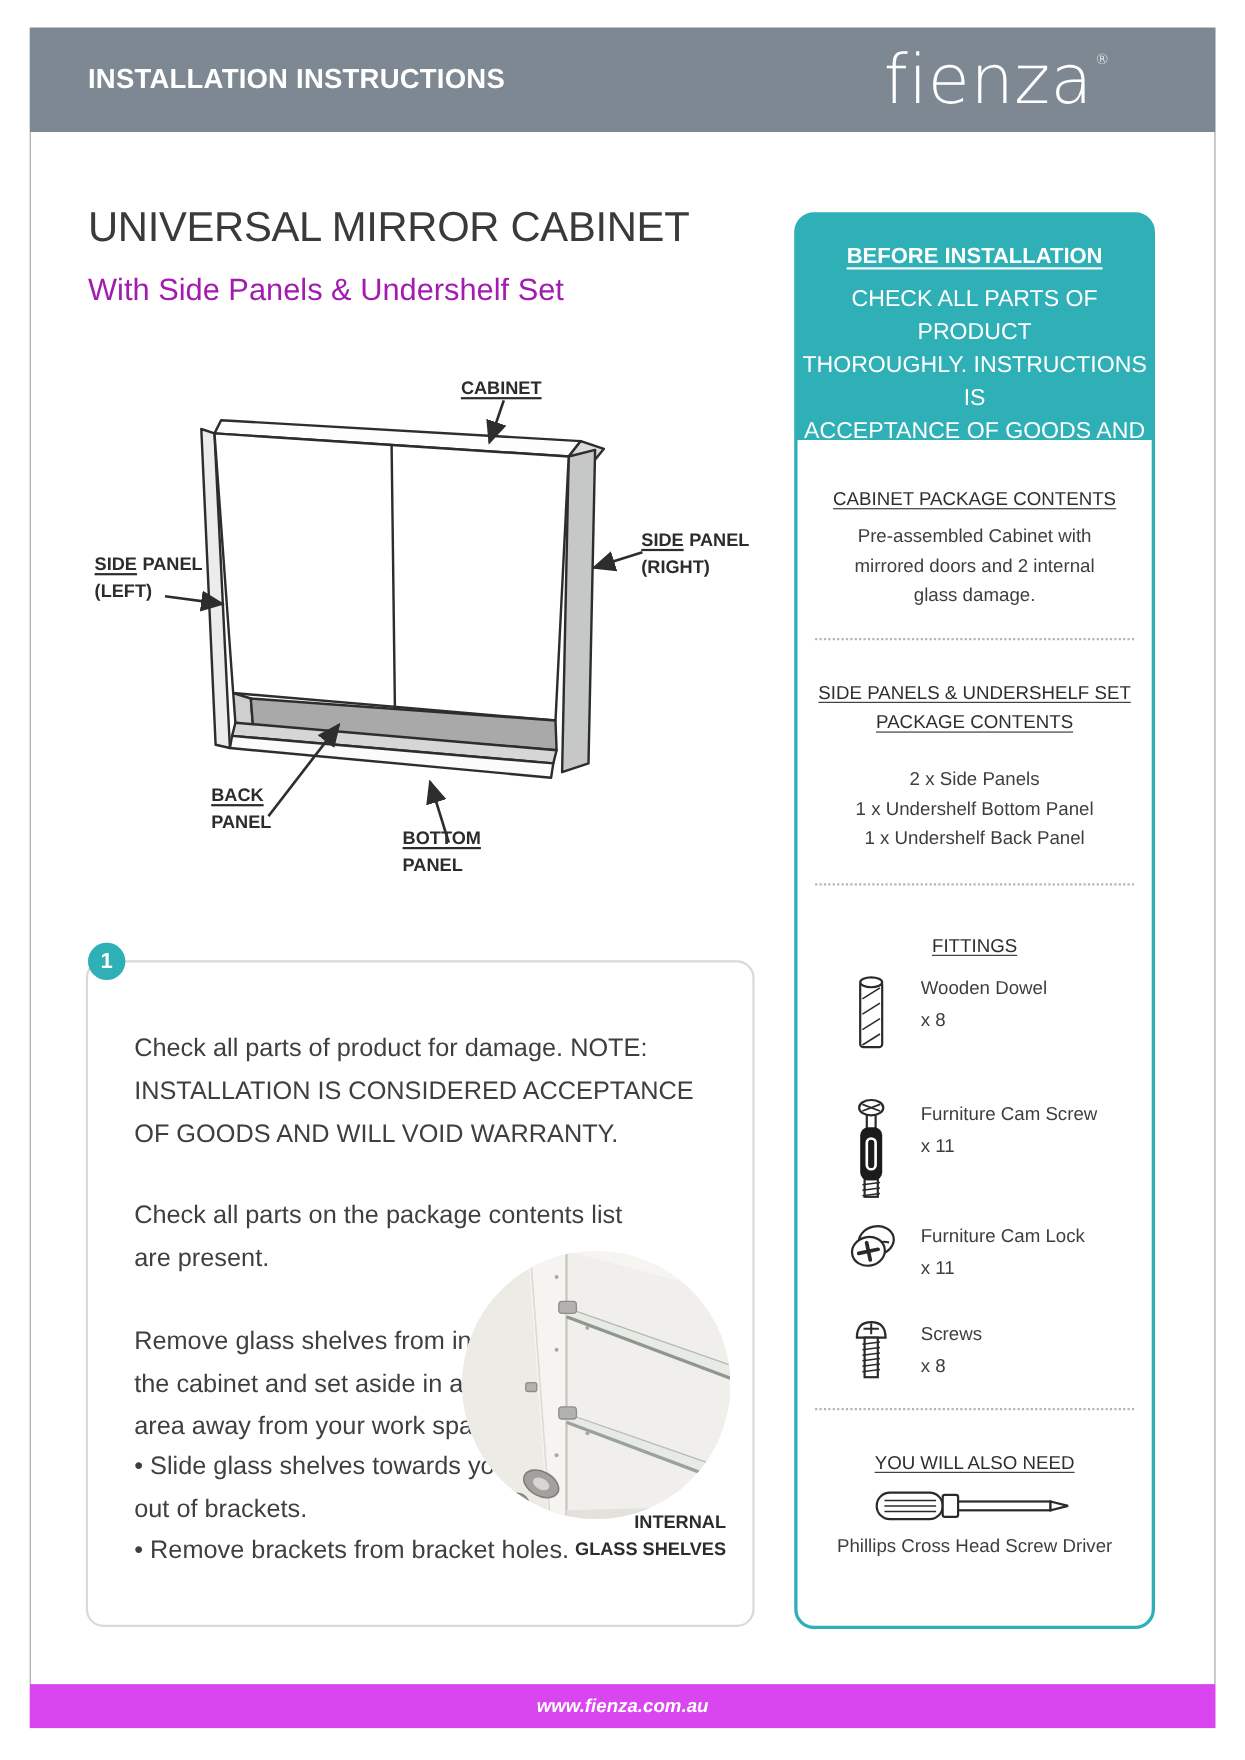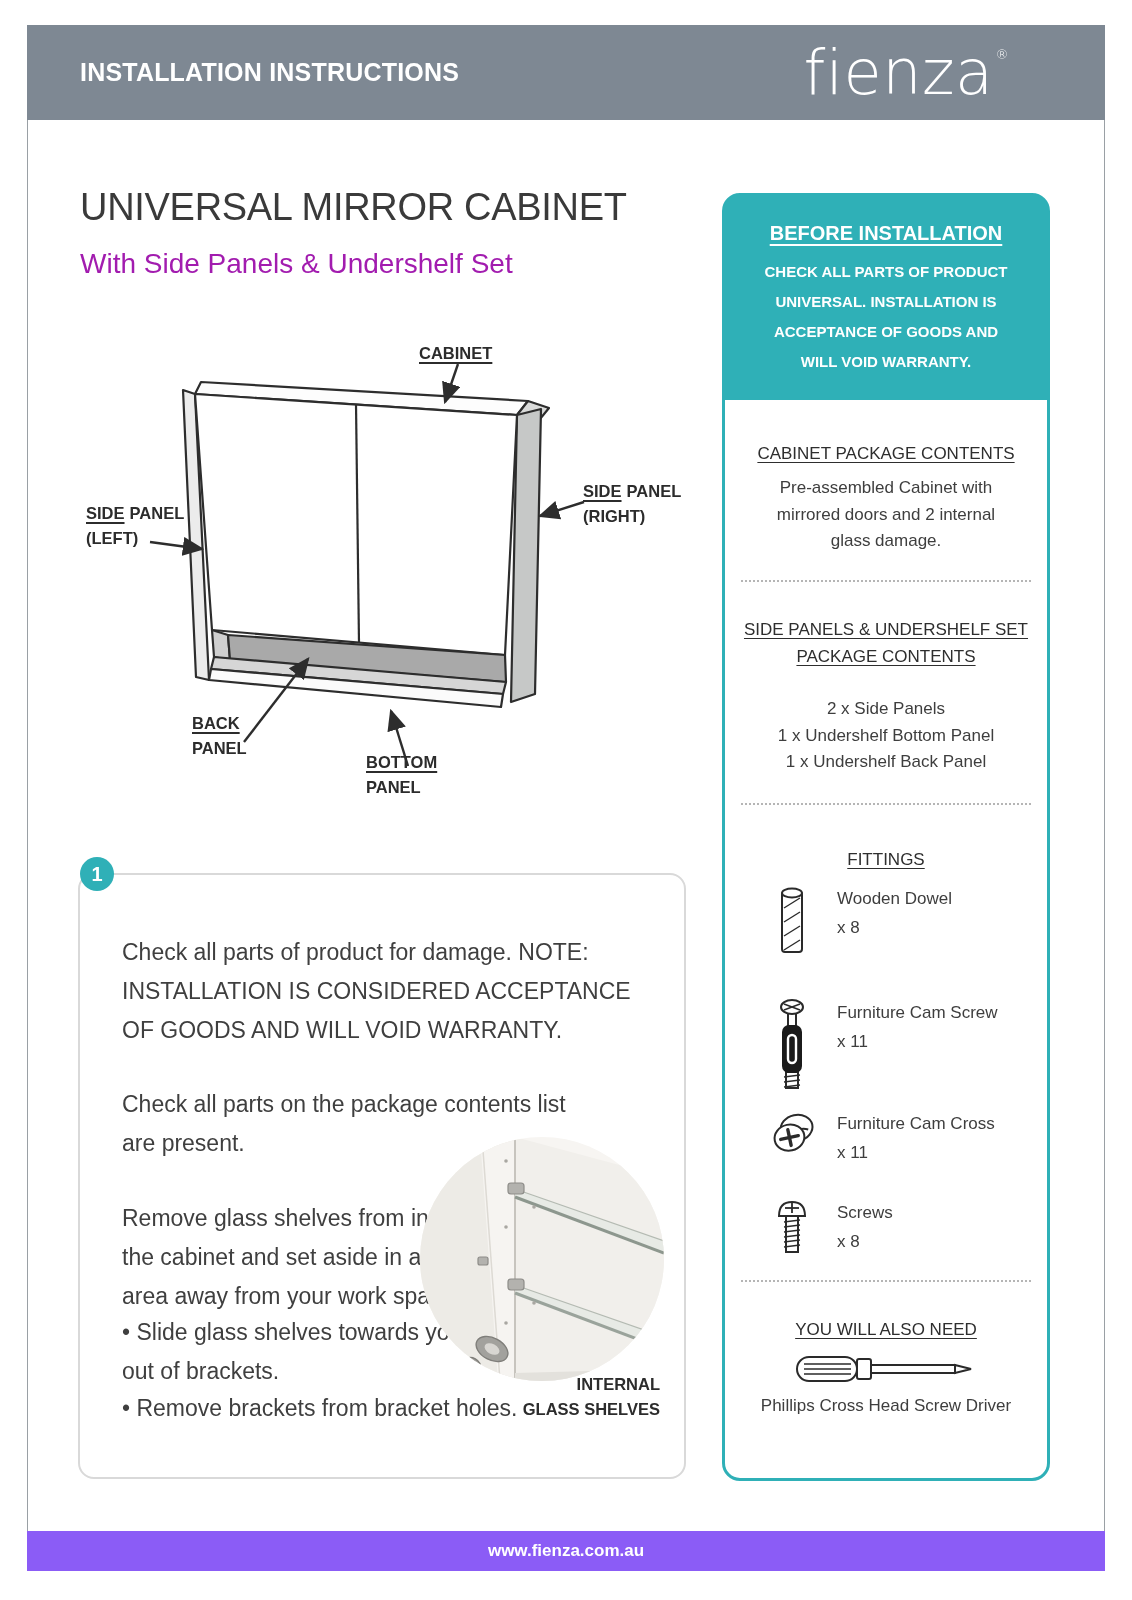--- a/index.html
+++ b/index.html
@@ -11,43 +11,43 @@
   .topbar { position:absolute; left:27px; top:25px; width:1078px; height:95px;
             background:#7e8893; display:flex; align-items:center; justify-content:space-between; }
   .topbar-title { padding-left:53px; color:#fff; font-size:25px; font-weight:700; letter-spacing:0.2px; }
   .brand { padding-right:96px; color:#fff; font-size:62px; font-weight:300; letter-spacing:0.5px;
            font-family:"DejaVu Sans","Liberation Sans",sans-serif; line-height:1; display:flex; align-items:flex-start; }
   .brand sup { font-size:13px; margin-top:6px; margin-left:2px; }
 
   .frame { position:absolute; left:27px; top:120px; width:1078px; height:1411px;
            border-left:1px solid #9aa0a5; border-right:1px solid #9aa0a5; background:#fff; }
 
-  .footbar { position:absolute; left:27px; top:1531px; width:1078px; height:40px; background:#8b5cf6;
-             display:flex; align-items:center; justify-content:center; }
+  .footbar { position:absolute; left:27px; top:1531px; width:1078px; height:40px; background:#d946ef;
+             display:flex; align-items:center; justify-content:center;font-style:italic; }
   .footbar div { color:#fff; font-size:17px; font-weight:700; }
 
   
   .doc-title { position:absolute; left:80px; top:186px; font-size:38px; font-weight:400; color:#3a3a3a; letter-spacing:-0.3px; }
   .doc-subtitle { position:absolute; left:80px; top:248px; font-size:28px; font-weight:400; color:#a21caf; }
 
   
   .diagram-svg { position:absolute; left:60px; top:330px; }
   .dlabel { position:absolute; font-size:16.5px; font-weight:700; color:#2c2c2c; line-height:25px; white-space:nowrap; }
   .u { text-decoration:underline; text-underline-offset:3px; text-decoration-thickness:1.5px; }
   .sp { margin-right:5px; }
 
   
   .sidebar { position:absolute; left:722px; top:193px; width:328px; height:1288px; background:#fff;
              border:3px solid #2fb0b7; border-radius:18px; }
   .sb-top { position:absolute; left:-1px; top:-1px; width:324px; height:205px; background:#2fb0b7;
             border-radius:15px 15px 0 0; }
   .sb-top-title { position:absolute; left:0; top:27px; width:100%; text-align:center; color:#fff;
                   font-size:20px; font-weight:700; text-decoration:underline; text-underline-offset:4px; }
   .sb-top-lines { position:absolute; left:0; top:62px; width:100%; text-align:center; color:#fff;
-                  font-size:15px; font-weight:700; line-height:30px; }
+                  font-size:21px; font-weight:400; line-height:30px; }
   .sb-h { position:absolute; left:0; width:100%; text-align:center; font-size:17px; font-weight:400;
           color:#2e2e2e; text-decoration:underline; text-underline-offset:3px; line-height:27px; }
   .sb-p { position:absolute; left:0; width:100%; text-align:center; font-size:17px; color:#3e3e3e; line-height:26.5px; }
   .sb-div { position:absolute; left:16px; width:290px; height:0; border-top:2px dotted #b5b5b5; }
   .fit-row { position:absolute; left:36px; display:flex; }
   .fit-icon { width:62px; display:flex; justify-content:center; }
   .fit-text { margin-left:14px; font-size:17px; color:#3e3e3e; line-height:29px; }
   .need-icon-wrap { position:absolute; left:0; top:1152px; width:100%; display:flex; justify-content:center; }
   .need-caption { position:absolute; left:0; top:1200px; width:100%; text-align:center; font-size:17px; color:#3e3e3e; }
 
@@ -135,21 +135,21 @@
   <div class="dlabel" style="left:366px; top:750px;">
     <div><span class="u">BOTTOM</span></div>
     <div>PANEL</div>
   </div>
 
   <div class="sidebar">
     <div class="sb-top">
       <div class="sb-top-title">BEFORE INSTALLATION</div>
       <div class="sb-top-lines">
         <div>CHECK ALL PARTS OF PRODUCT</div>
-        <div>UNIVERSAL. INSTALLATION IS</div>
+        <div>THOROUGHLY. INSTRUCTIONS IS</div>
         <div>ACCEPTANCE OF GOODS AND</div>
         <div>WILL VOID WARRANTY.</div>
       </div>
     </div>
 
     <div class="sb-h" style="top:244px;">CABINET PACKAGE CONTENTS</div>
     <div class="sb-p" style="top:279px;">
       <div>Pre-assembled Cabinet with</div>
       <div>mirrored doors and 2 internal</div>
       <div>glass damage.</div>
@@ -227,21 +227,21 @@
             <path d="M22,28 A16,13 0 0 1 44,24" fill="none" stroke="#2a2a2a" stroke-width="2"></path>
             <ellipse cx="24" cy="28" rx="15" ry="13" fill="#ffffff" stroke="#2a2a2a" stroke-width="2"></ellipse>
             <g stroke="#2a2a2a" stroke-width="3.4" stroke-linecap="round">
               <line x1="15" y1="28" x2="33" y2="28"></line>
               <line x1="24" y1="20" x2="24" y2="36"></line>
             </g>
           </g>
         </svg>
       </div>
       <div class="fit-text">
-        <div>Furniture Cam Cross</div>
+        <div>Furniture Cam Lock</div>
         <div>x 11</div>
       </div>
     </div>
 
     <div class="fit-row" style="top:1002px; height:66px;">
       <div class="fit-icon">
         <svg width="34" height="66" viewBox="0 0 34 66">
           <path d="M4,18 Q4,4 17,4 Q30,4 30,18 Z" fill="#ffffff" stroke="#2a2a2a" stroke-width="2"></path>
           <g stroke="#2a2a2a" stroke-width="1.8">
             <line x1="10" y1="10" x2="24" y2="10"></line>

